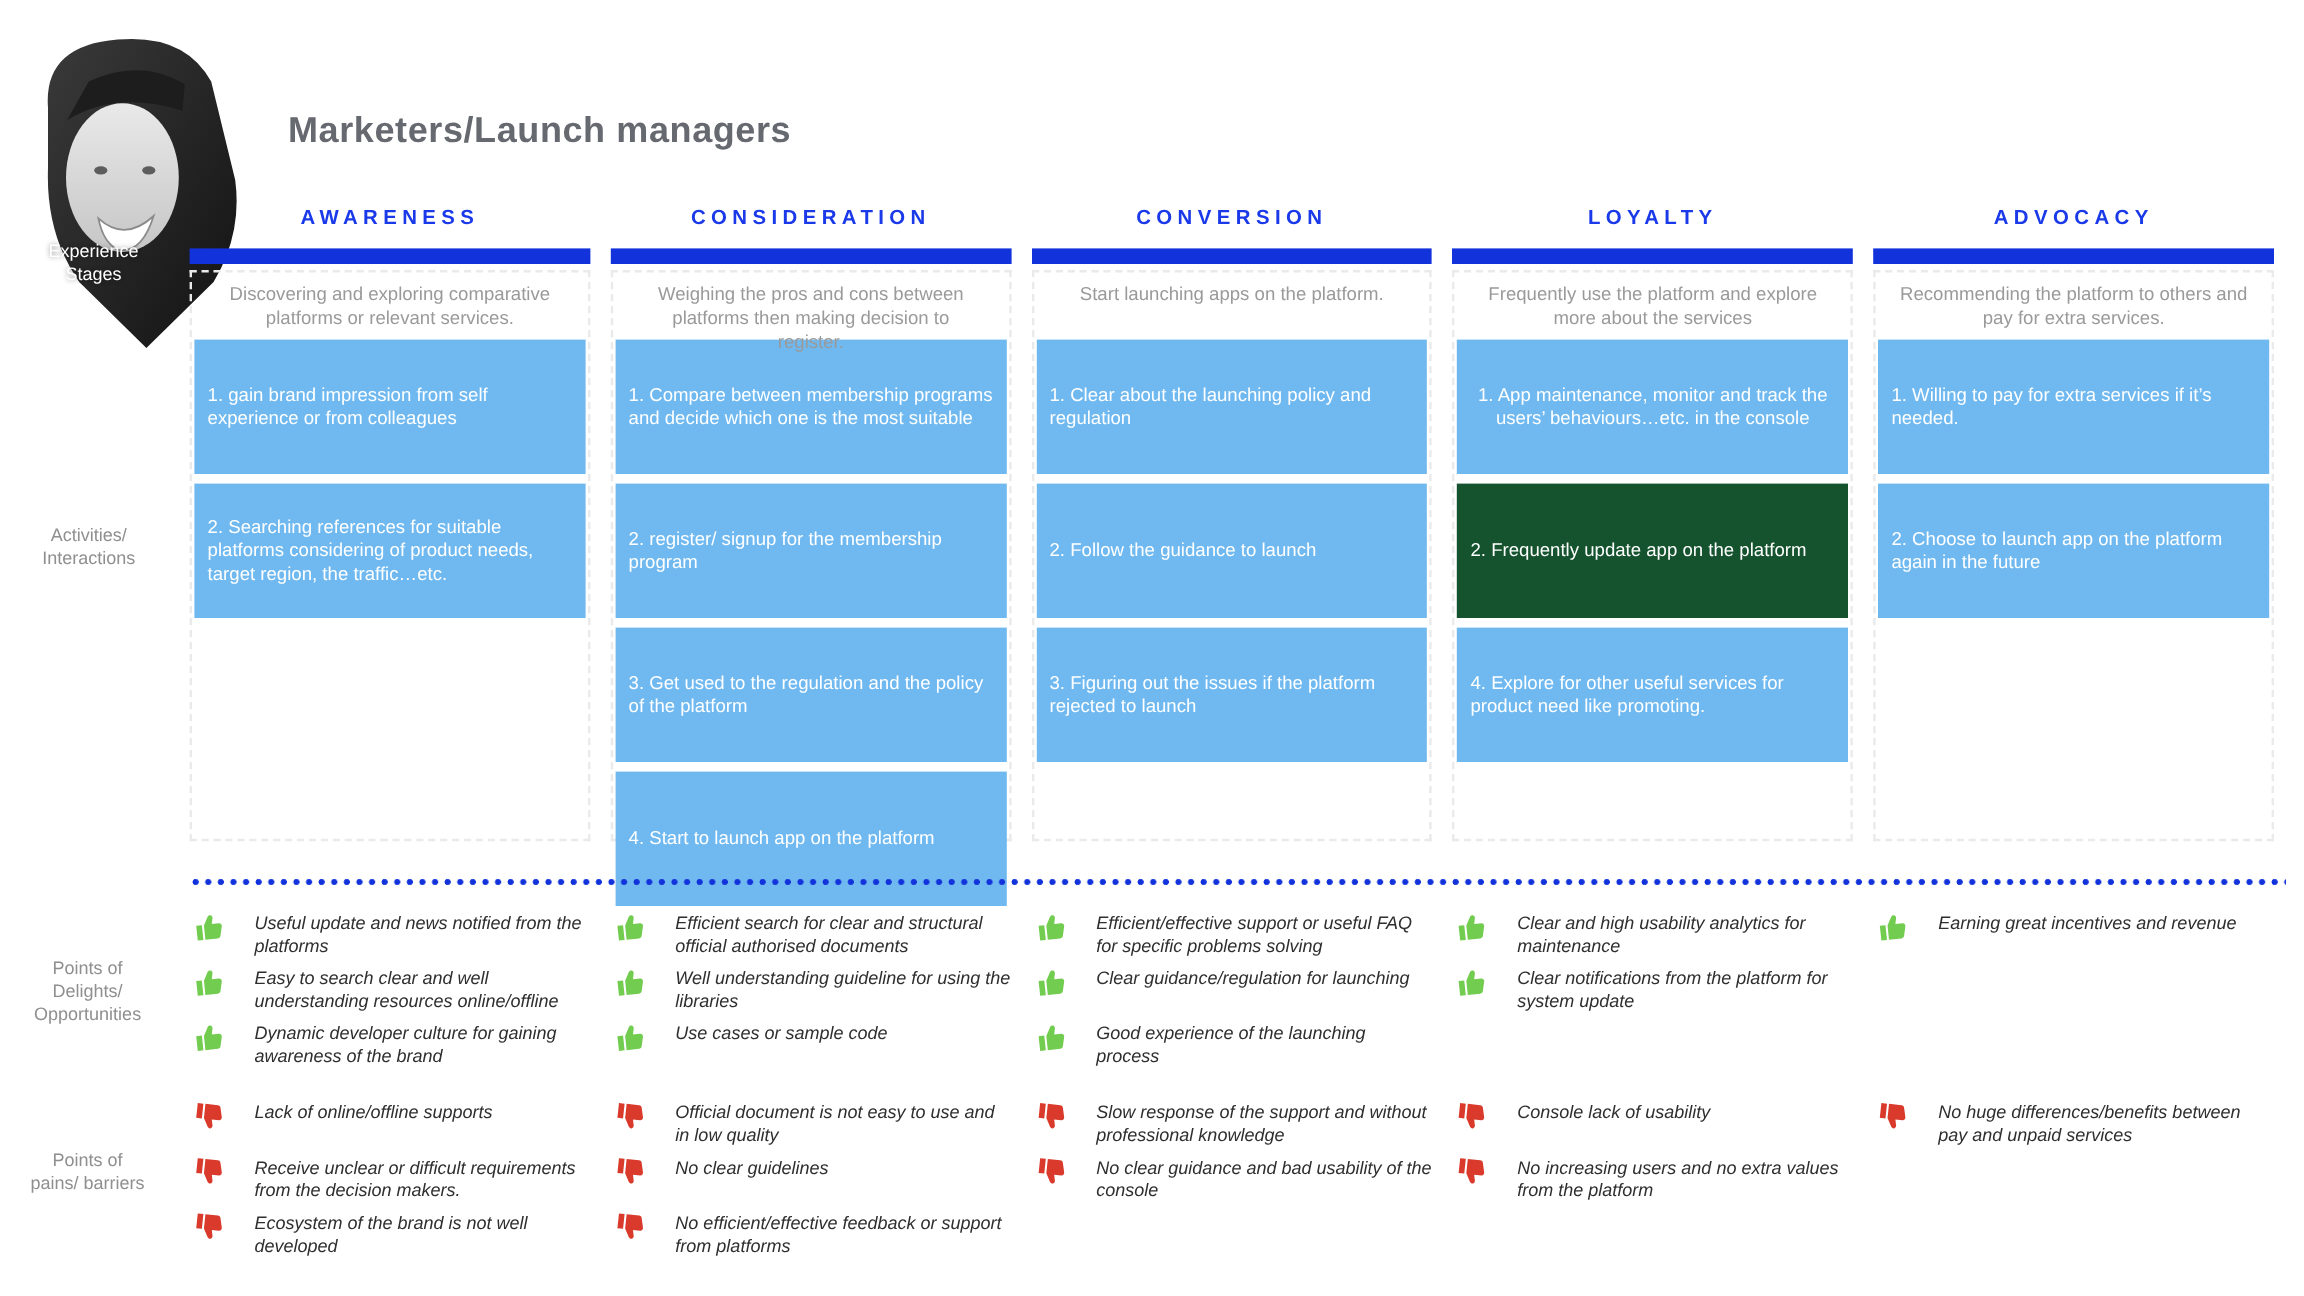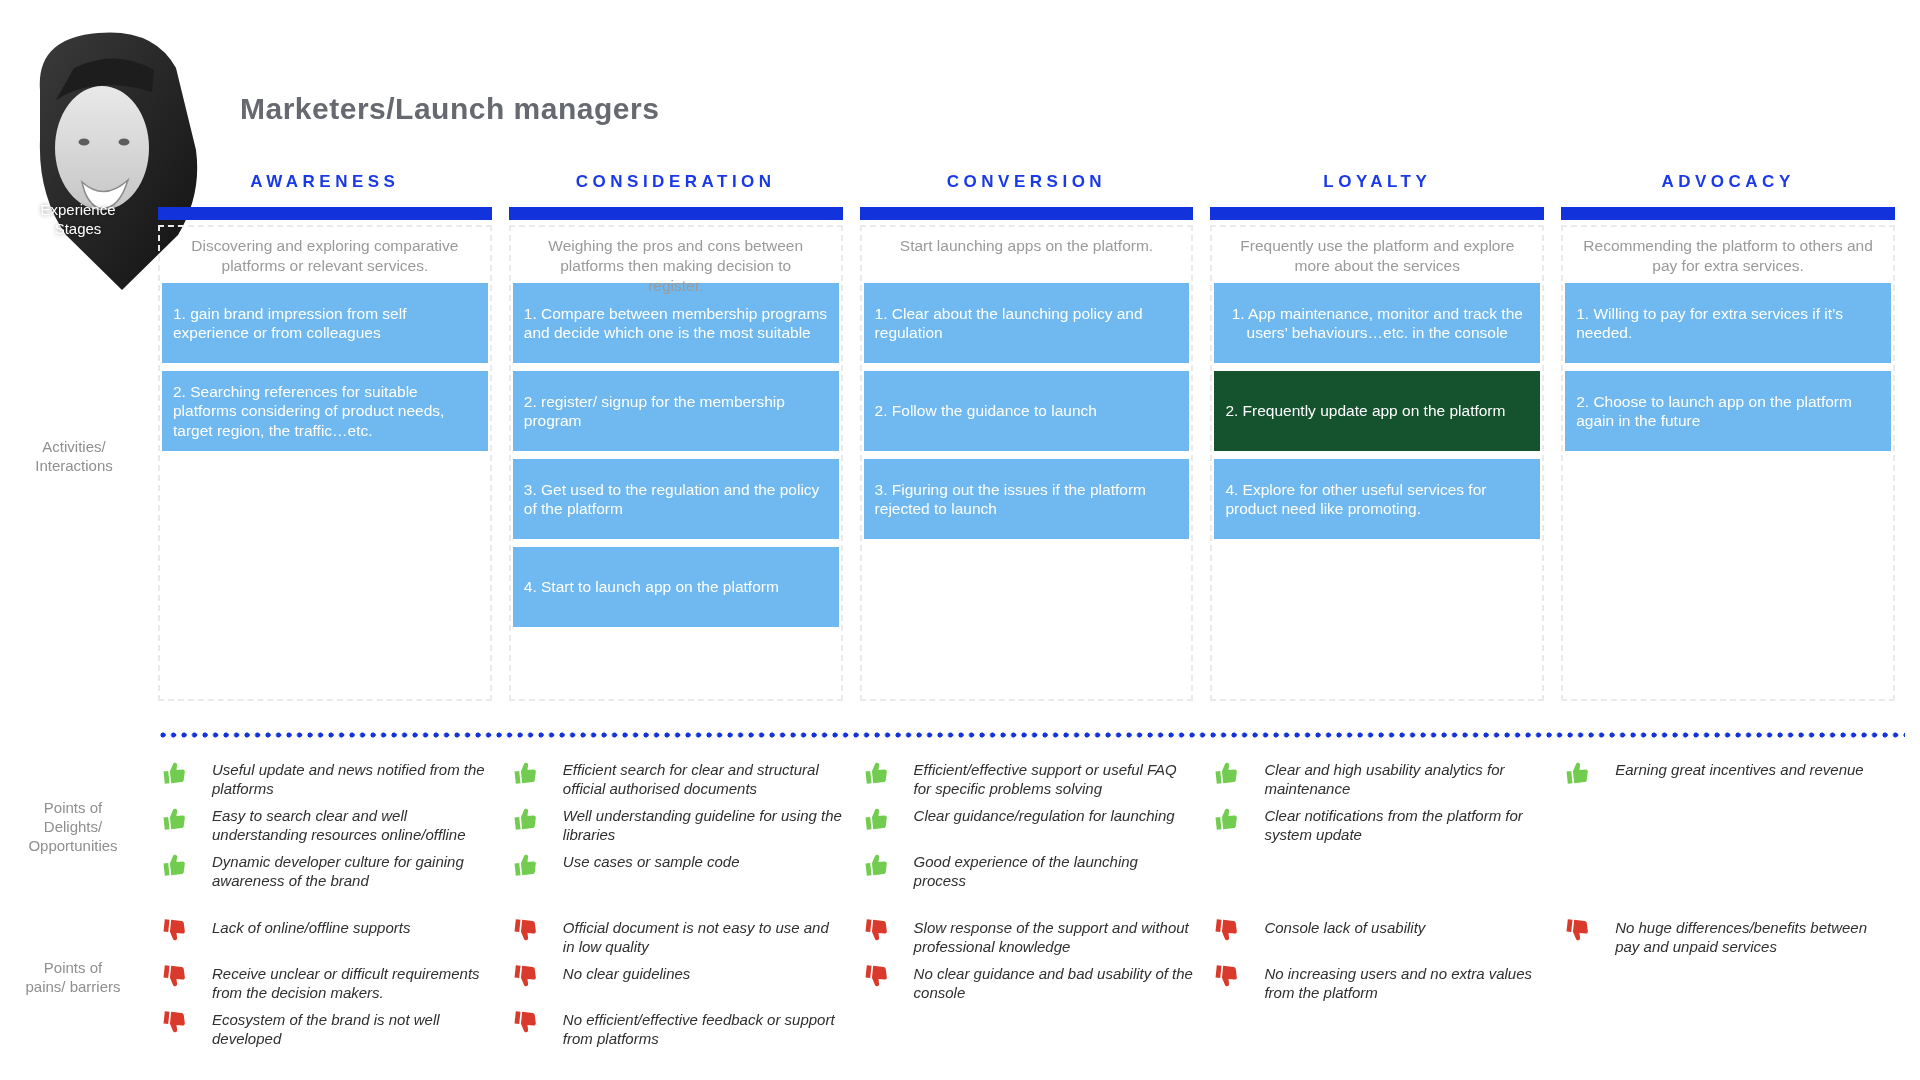--- a/index.html
+++ b/index.html
@@ -27,21 +27,21 @@
   .band { position:absolute; left:158px; width:1737px; display:flex; gap:17px; }
   .band .col { flex:1 1 0; min-width:0; }
 
   #stage-band { top:172px; }
   .stage-name { height:26px; text-align:center; font-size:17px; font-weight:bold;
                 letter-spacing:4.5px; }
   .stage-bar { height:13px; margin-top:9px; }
   .stage-cell { margin-top:5px; height:476px; border:2px dashed #eaeaea; padding:0 2px; }
   .stage-desc { height:56px; padding:9px 18px 16px 18px; text-align:center; color:#9a9a9a;
                 font-size:15.5px; line-height:20px; }
-  .activity-card { height:80px; margin-bottom:8px; display:flex; align-items:center;
+  .activity-card { height:112px; margin-bottom:8px; display:flex; align-items:center;
                    padding:0 11px; color:#ffffff; font-size:15.5px; line-height:19.5px; }
 
   
   .dotted-divider { position:absolute; left:160px; top:731px; width:1745px; height:8px;
                     background-image:radial-gradient(circle at 3px 4px, #1233db 2.3px, transparent 2.8px);
                     background-size:10.5px 8px; background-repeat:repeat-x; }
 
   #delights-band { top:758px; }
   #pains-band    { top:916px; }
   .fb-item { display:flex; align-items:flex-start; min-height:45px; margin-bottom:1px;

